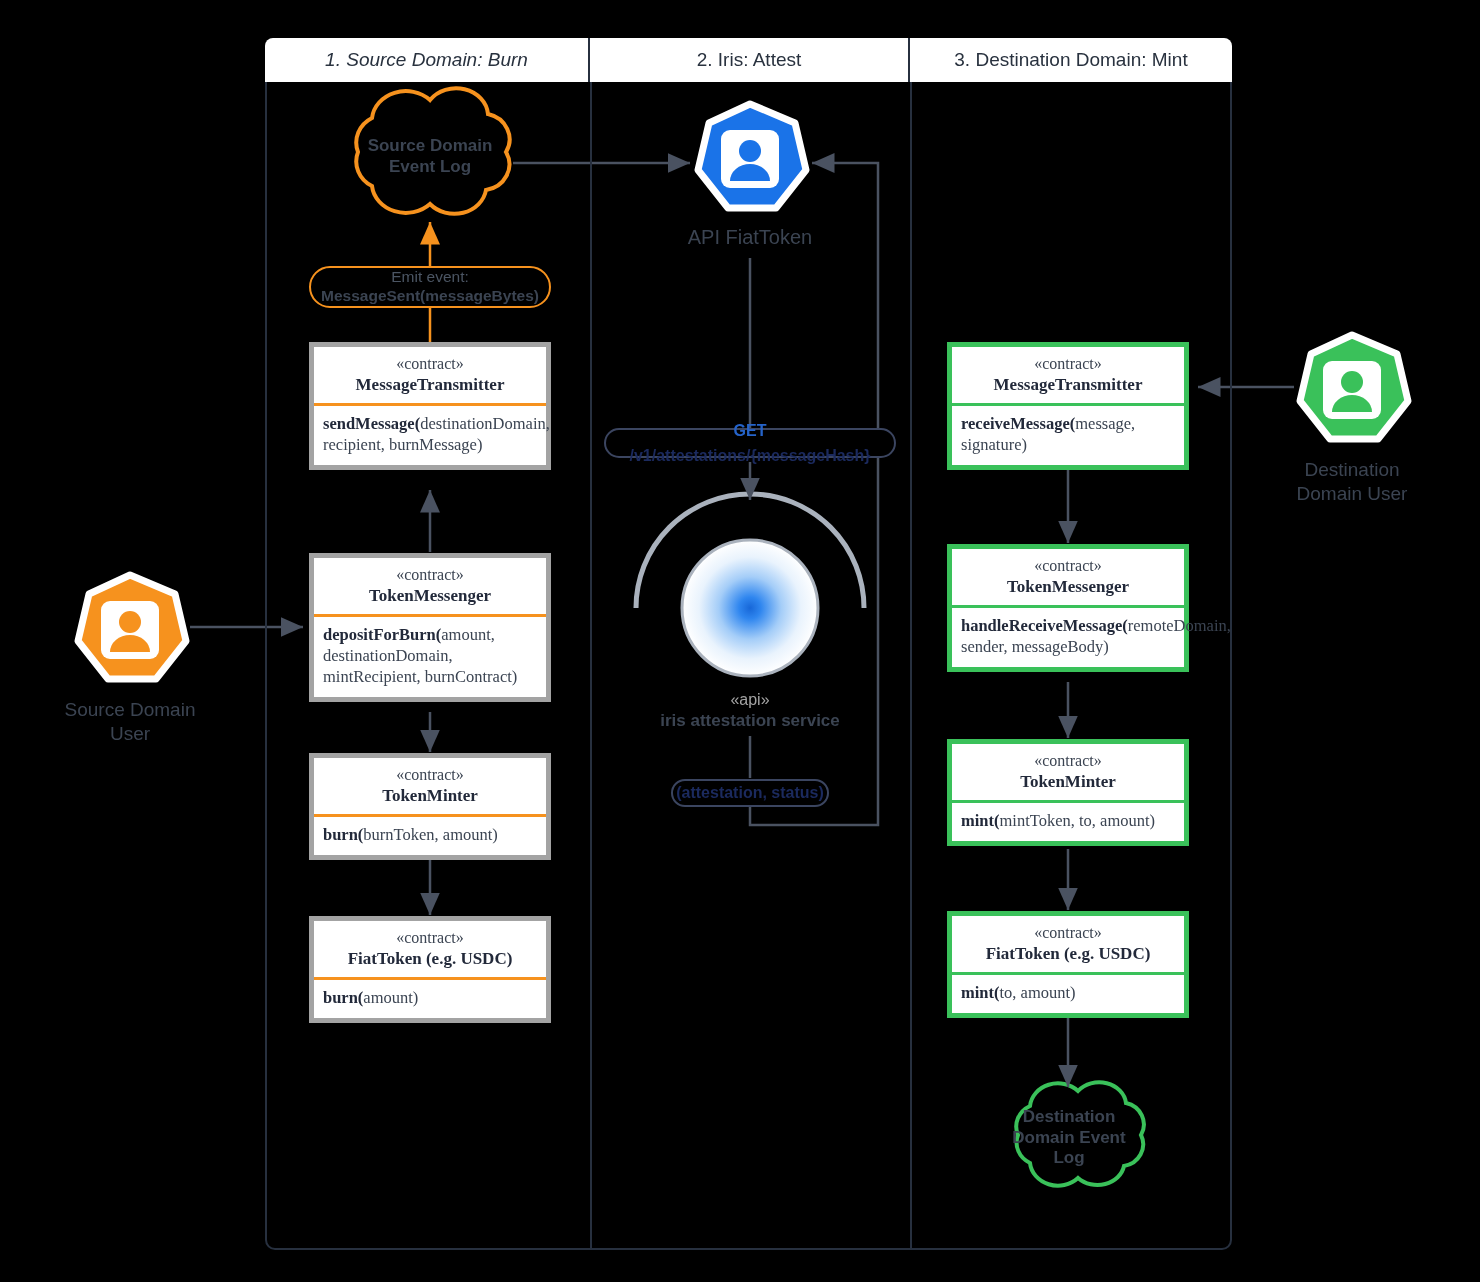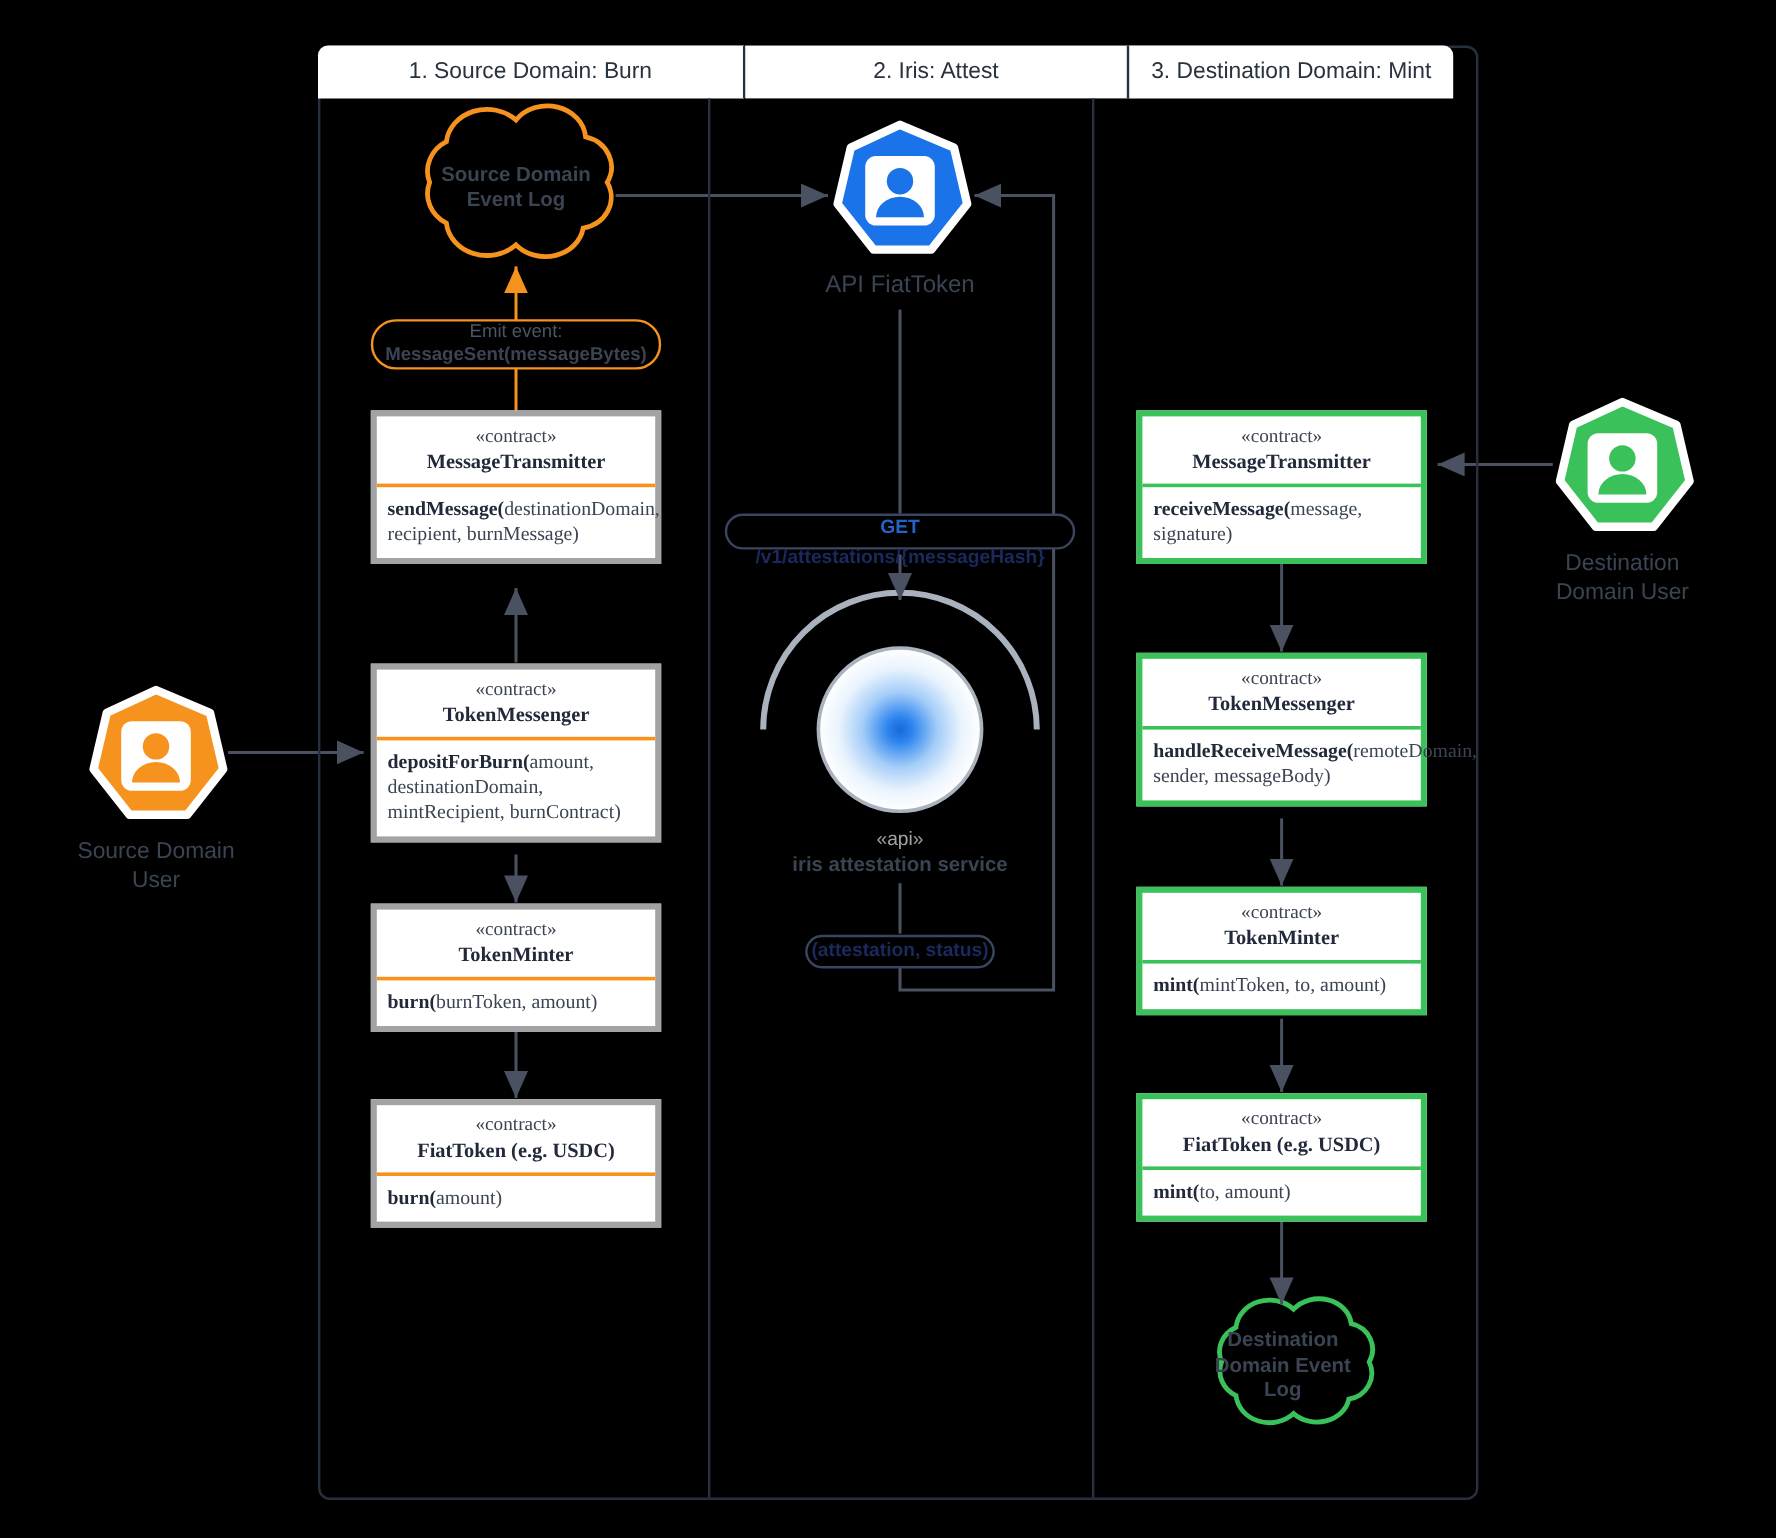--- a/index.html
+++ b/index.html
@@ -52,23 +52,23 @@
     display: flex;
     align-items: center;
     justify-content: center;
     font-size: 19px;
     color: #29323f;
     background: #ffffff;
     border-right: 2px solid #27303f;
   }
   .lane-header:first-child { border-top-left-radius: 8px; }
   .lane-header:last-child { border-right: none; border-top-right-radius: 8px; }
-  .lane-header.h1 { width: 356px; }
+  .lane-header.h1 { width: 325px; font-style: italic; }
   .lane-header.h2 { width: 320px; }
-  .lane-header.h3 { width: 270px; }
+  .lane-header.h3 { width: 322px; }
 
   .lane-divider {
     position: absolute;
     top: 82px;
     width: 2px;
     height: 1168px;
     background: #27303f;
   }
 
   
@@ -135,21 +135,21 @@
   
   .pill {
     position: absolute;
     box-sizing: border-box;
     border: 2px solid #f6921e;
     border-radius: 22px;
     background: #000000;
     display: flex;
     flex-direction: column;
     align-items: center;
-    justify-content: space-between;
+    justify-content: center;
     line-height: 1.2;
   }
   .pill .l1 { font-size: 15.5px; color: #4b5563; }
   .pill .l2 { font-size: 15.5px; color: #3b4452; font-weight: bold; }
   .pill.blue {
     border-color: #3b4560;
     flex-direction: column;
   }
   .pill.blue .g1 { font-size: 16px; color: #2563c9; font-weight: bold; }
   .pill.blue .g2 { font-size: 16px; color: #1b2a5e; font-weight: bold; }

